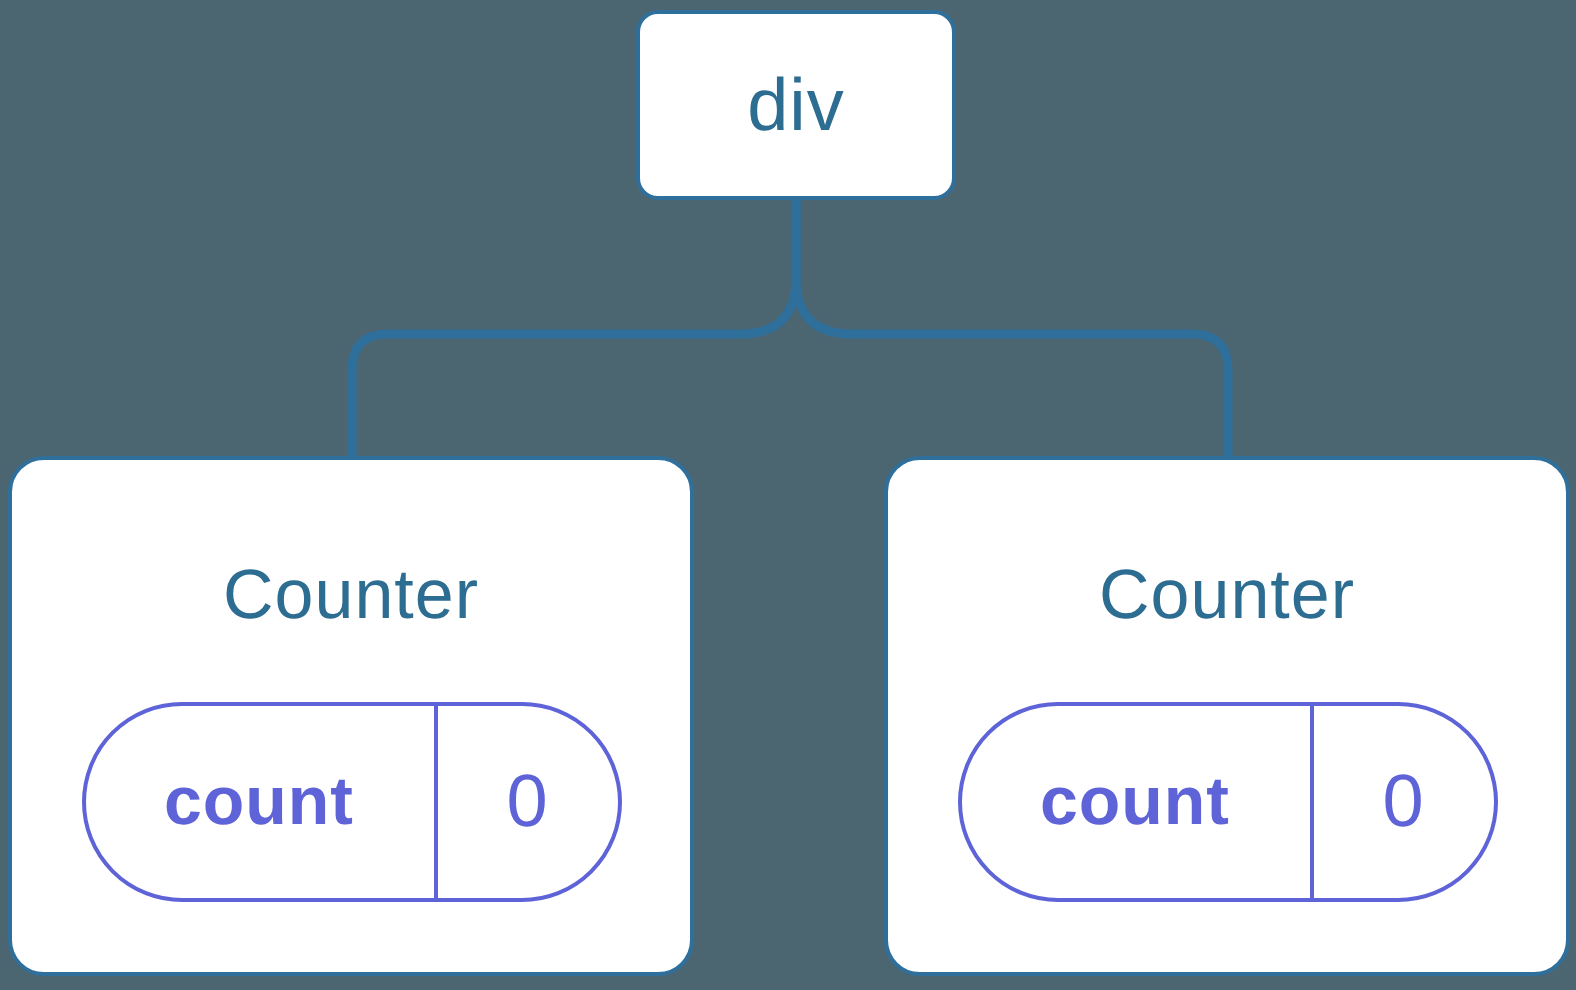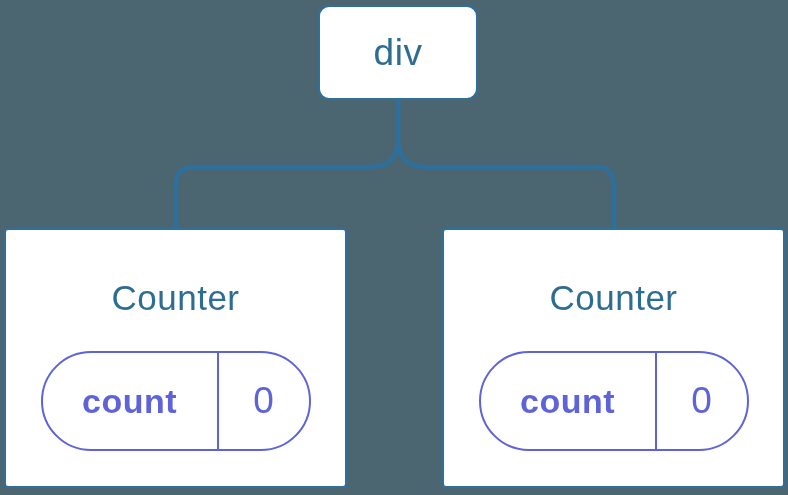--- a/index.html
+++ b/index.html
@@ -49,21 +49,21 @@
   }
   .root-label {
     color: var(--label-blue);
     font-size: 37px;
     font-weight: 500;
     letter-spacing: 0.5px;
   }
   .counter-node {
     top: 228px;
     width: 343px; height: 260px;
-    border-radius: 4px;
+    border-radius: 18px;
     display: flex;
     flex-direction: column;
     align-items: center;
   }
   .counter-node.left  { left: 4px; }
   .counter-node.right { left: 442px; }
   .counter-title {
     margin-top: 48px;
     color: var(--label-blue);
     font-size: 35px;

